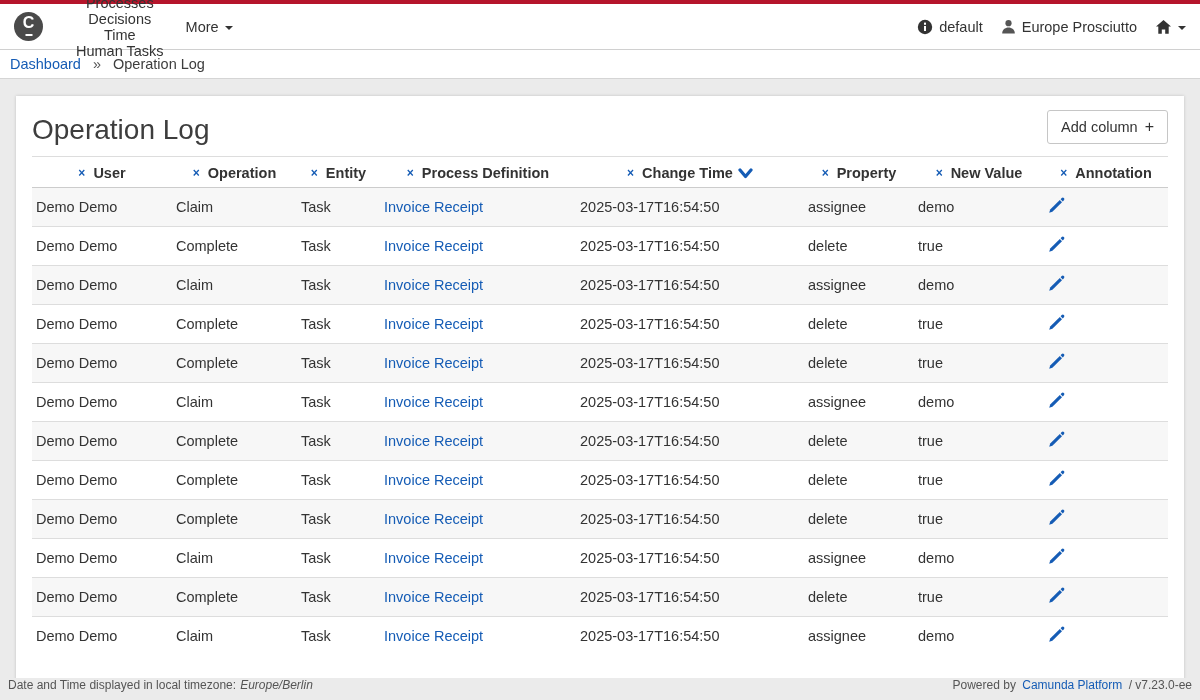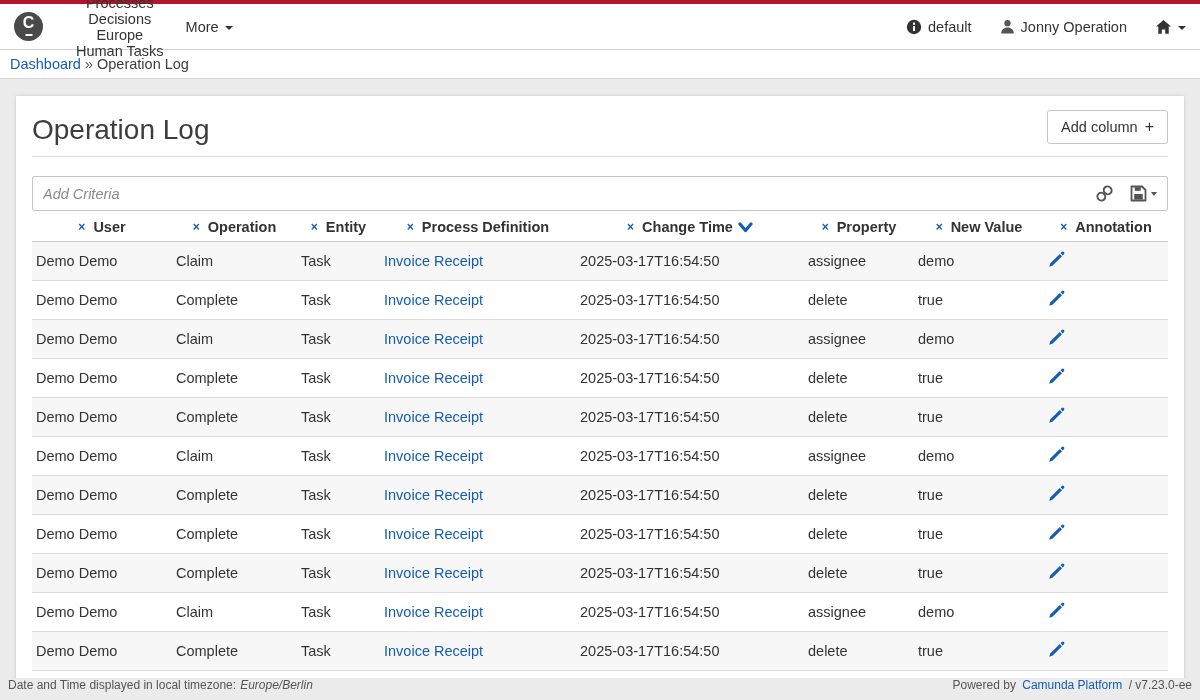--- a/index.html
+++ b/index.html
@@ -33,27 +33,27 @@
   }
   .brand-name { font-size:18.5px; font-weight:600; color:#222; letter-spacing:0.2px; }
   .nav-items { display:flex; list-style:none; margin-left:22px; align-items:center;flex-direction:column; }
   .nav-items li { padding:0 11px; color:#333; cursor:pointer; }
   .nav-more { display:flex; align-items:center; gap:6px; padding:0 11px; cursor:pointer; }
   .caret {
     display:inline-block; width:0; height:0;
     border-left:4px solid transparent; border-right:4px solid transparent;
     border-top:4px solid #333; margin-top:2px;
   }
-  .nav-right { margin-left:auto; display:flex; align-items:center; gap:28px; }
+  .nav-right { margin-left:auto; display:flex; align-items:center; gap:18px; }
   .nav-right .nav-chip { display:flex; align-items:center; gap:6px; cursor:pointer; color:#333; }
 
   
   .breadcrumb-bar {
     height:29px; background:#fff; border-bottom:1px solid #d5d5d5;
-    display:flex; align-items:center; padding:0 10px; gap:4px; font-size:14.5px;
+    display:flex; align-items:center; padding:0 10px; gap:12px; font-size:14.5px;
   }
   .crumb-link { color:#155cb5; cursor:pointer; text-decoration:none; }
   .crumb-sep { color:#555; }
   .crumb-current { color:#3d3d3d; }
 
   
   .content { position:absolute; top:80px; bottom:0; left:0; right:0; background:#ebebeb; }
   .card {
     position:absolute; top:16px; left:16px; right:16px; bottom:-10px;
     background:#fff; box-shadow:0 0 3px rgba(0,0,0,0.18);
@@ -128,42 +128,42 @@
 
   <div class="navbar">
     <div class="brand">
       <span class="logo">
           <span class="logo-c">C</span>
         </span>
     </div>
     <ul class="nav-items">
       <li>Processes</li>
       <li>Decisions</li>
-      <li>Europe</li>
+      <li>Time</li>
       <li>Human Tasks</li>
     </ul>
     <div class="nav-more">
       <span>More</span>
       <span class="caret"></span>
     </div>
     <div class="nav-right">
       <div class="nav-chip">
         <svg width="16" height="16" viewBox="0 0 16 16">
             <circle cx="8" cy="8" r="7.2" fill="#333"></circle>
             <rect x="7" y="7" width="2" height="5" fill="#fff"></rect>
             <rect x="7" y="3.6" width="2" height="2.2" fill="#fff"></rect>
           </svg>
         <span>default</span>
       </div>
       <div class="nav-chip">
         <svg width="15" height="15" viewBox="0 0 15 15">
             <circle cx="7.5" cy="4.2" r="3.1" fill="#555"></circle>
             <path d="M1.2 14.5 C1.2 10.8 4 8.6 7.5 8.6 C11 8.6 13.8 10.8 13.8 14.5 Z" fill="#555"></path>
           </svg>
-        <span>Jonny Operation</span>
+        <span>Europe Prosciutto</span>
       </div>
       <div class="nav-chip">
         <svg width="17" height="16" viewBox="0 0 17 16">
             <path d="M8.5 1 L16 7.4 H13.7 V14.8 H10.2 V10.4 H6.8 V14.8 H3.3 V7.4 H1 Z" fill="#333"></path>
           </svg>
         <span class="caret"></span>
       </div>
     </div>
   </div>
 
@@ -179,41 +179,20 @@
       <div class="card-header">
         <h1 class="page-title">Operation Log</h1>
         <button class="add-column-btn">
           <span>Add column</span>
           <span class="add-column-plus">+</span>
         </button>
       </div>
 
       <hr class="title-divider">
 
-      <div class="criteria-box">
-        <input class="criteria-input" type="text" placeholder="Add Criteria" style="">
-        <div class="criteria-icons">
-          <button class="icon-btn">
-            <svg width="19" height="19" viewBox="0 0 19 19">
-              <g transform="rotate(45 9.5 9.5)" fill="none" stroke="#555" stroke-width="2">
-                <rect x="5.5" y="1.2" width="8" height="7.6" rx="4"></rect>
-                <rect x="5.5" y="10.2" width="8" height="7.6" rx="4"></rect>
-              </g>
-            </svg>
-          </button>
-          <button class="icon-btn">
-            <svg width="17" height="17" viewBox="0 0 17 17">
-              <path d="M1.5 1.5 H12 L15.5 5 V15.5 H1.5 Z" fill="none" stroke="#555" stroke-width="1.8" stroke-linejoin="round"></path>
-              <rect x="4.8" y="2.2" width="6" height="3.6" fill="#555"></rect>
-              <rect x="4.2" y="9" width="8.6" height="5.6" fill="#555"></rect>
-            </svg>
-            <span class="caret-sm"></span>
-          </button>
-        </div>
-      </div>
 
       <table class="oplog">
         <colgroup>
           <col style="width:140px">
             <col style="width:125px">
             <col style="width:83px">
           <col style="width:196px">
             <col style="width:228px">
             <col style="width:110px">
           <col style="width:130px">

